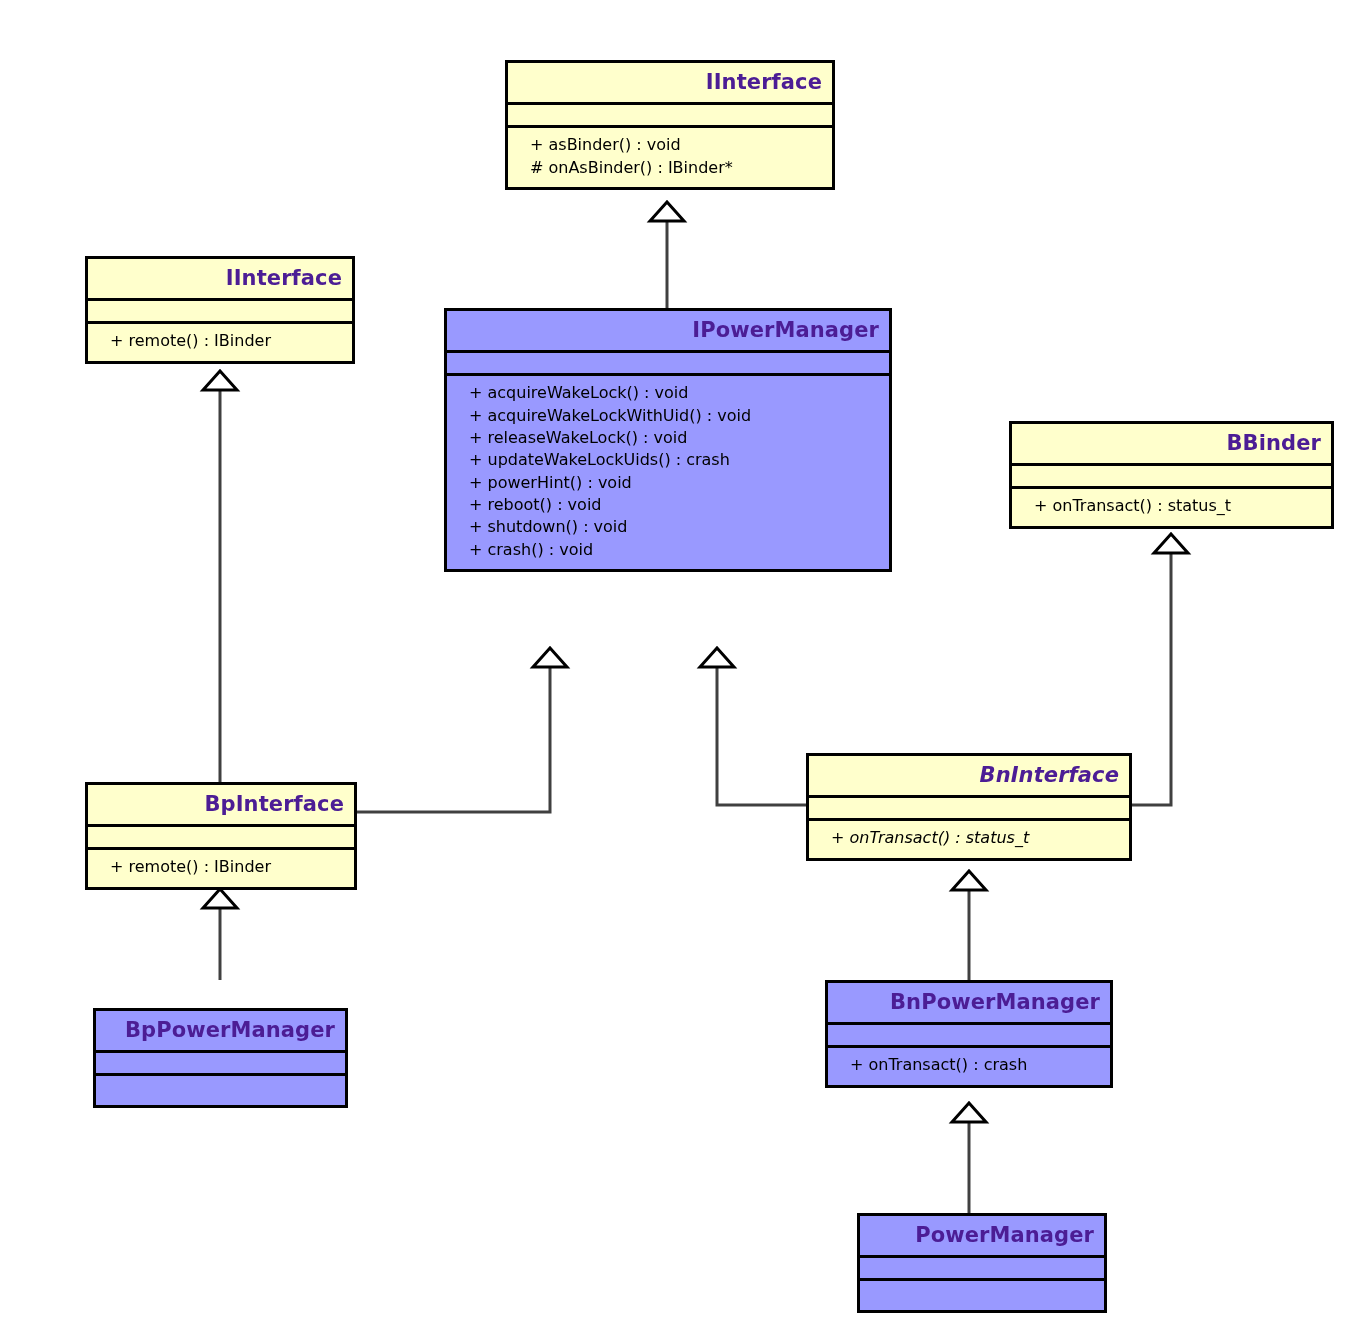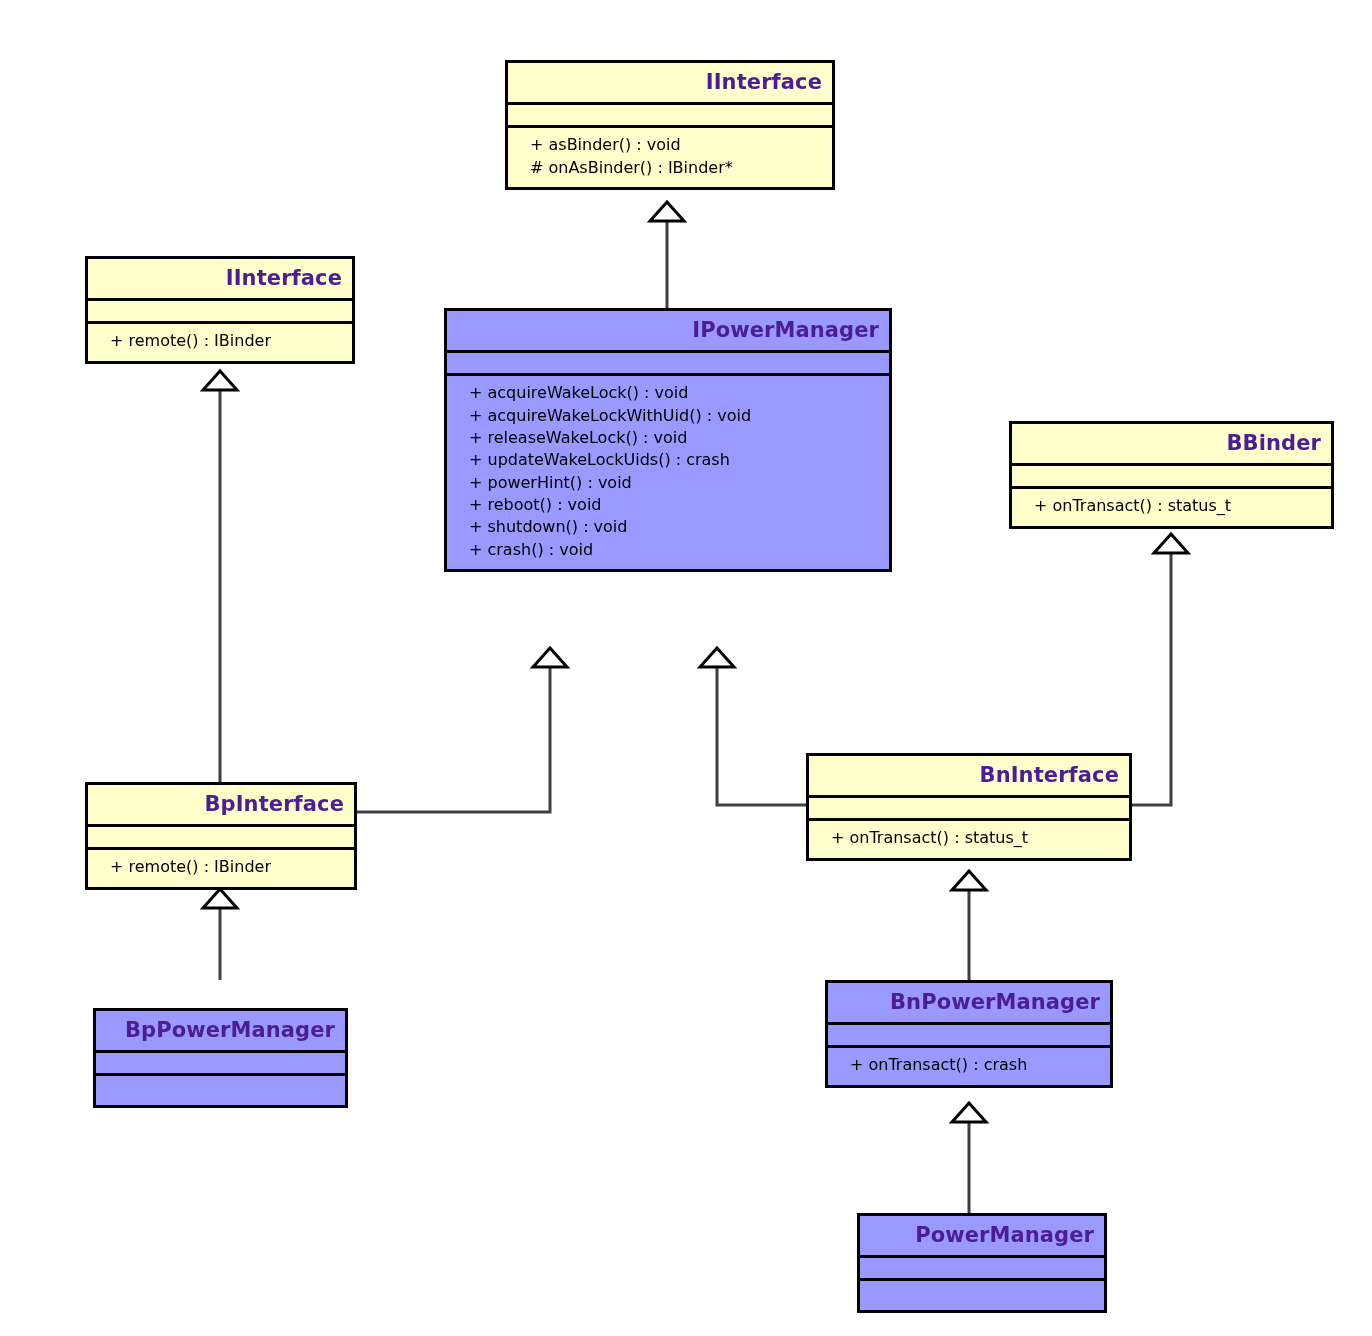--- a/index.html
+++ b/index.html
@@ -143,21 +143,21 @@
   </div>
 
   <div class="uml-class" style="left:85px; top:782px; width:272px;">
     <div class="class-name">BpInterface</div>
     <div class="compartment attrs"></div>
     <div class="compartment ops">
       <div class="member">+ remote() : IBinder</div>
     </div>
   </div>
 
-  <div class="uml-class" style="left:806px; top:753px; width:326px;">
+  <div class="uml-class" style="left:806px; top:753px; width:326px;font-style:italic;">
     <div class="class-name">BnInterface</div>
     <div class="compartment attrs"></div>
     <div class="compartment ops">
       <div class="member">+ onTransact() : status_t</div>
     </div>
   </div>
 
   <div class="uml-class accent" style="left:93px; top:1008px; width:255px;">
     <div class="class-name">BpPowerManager</div>
     <div class="compartment attrs"></div>

